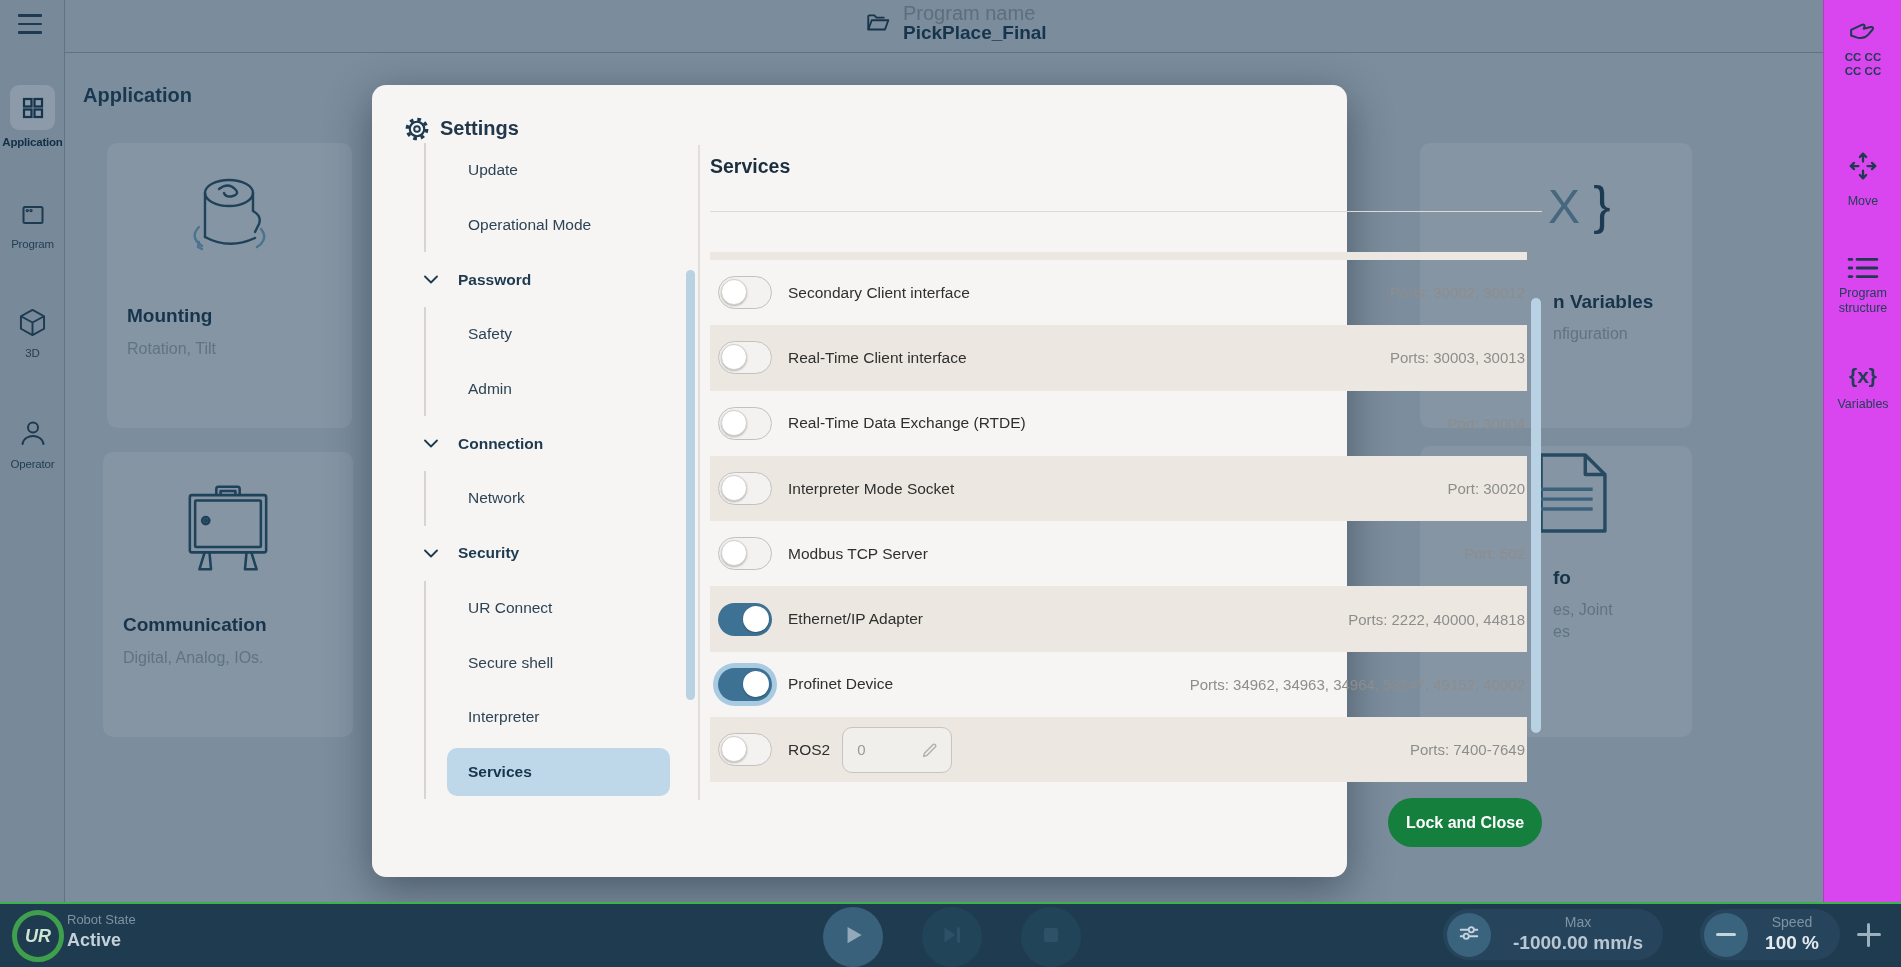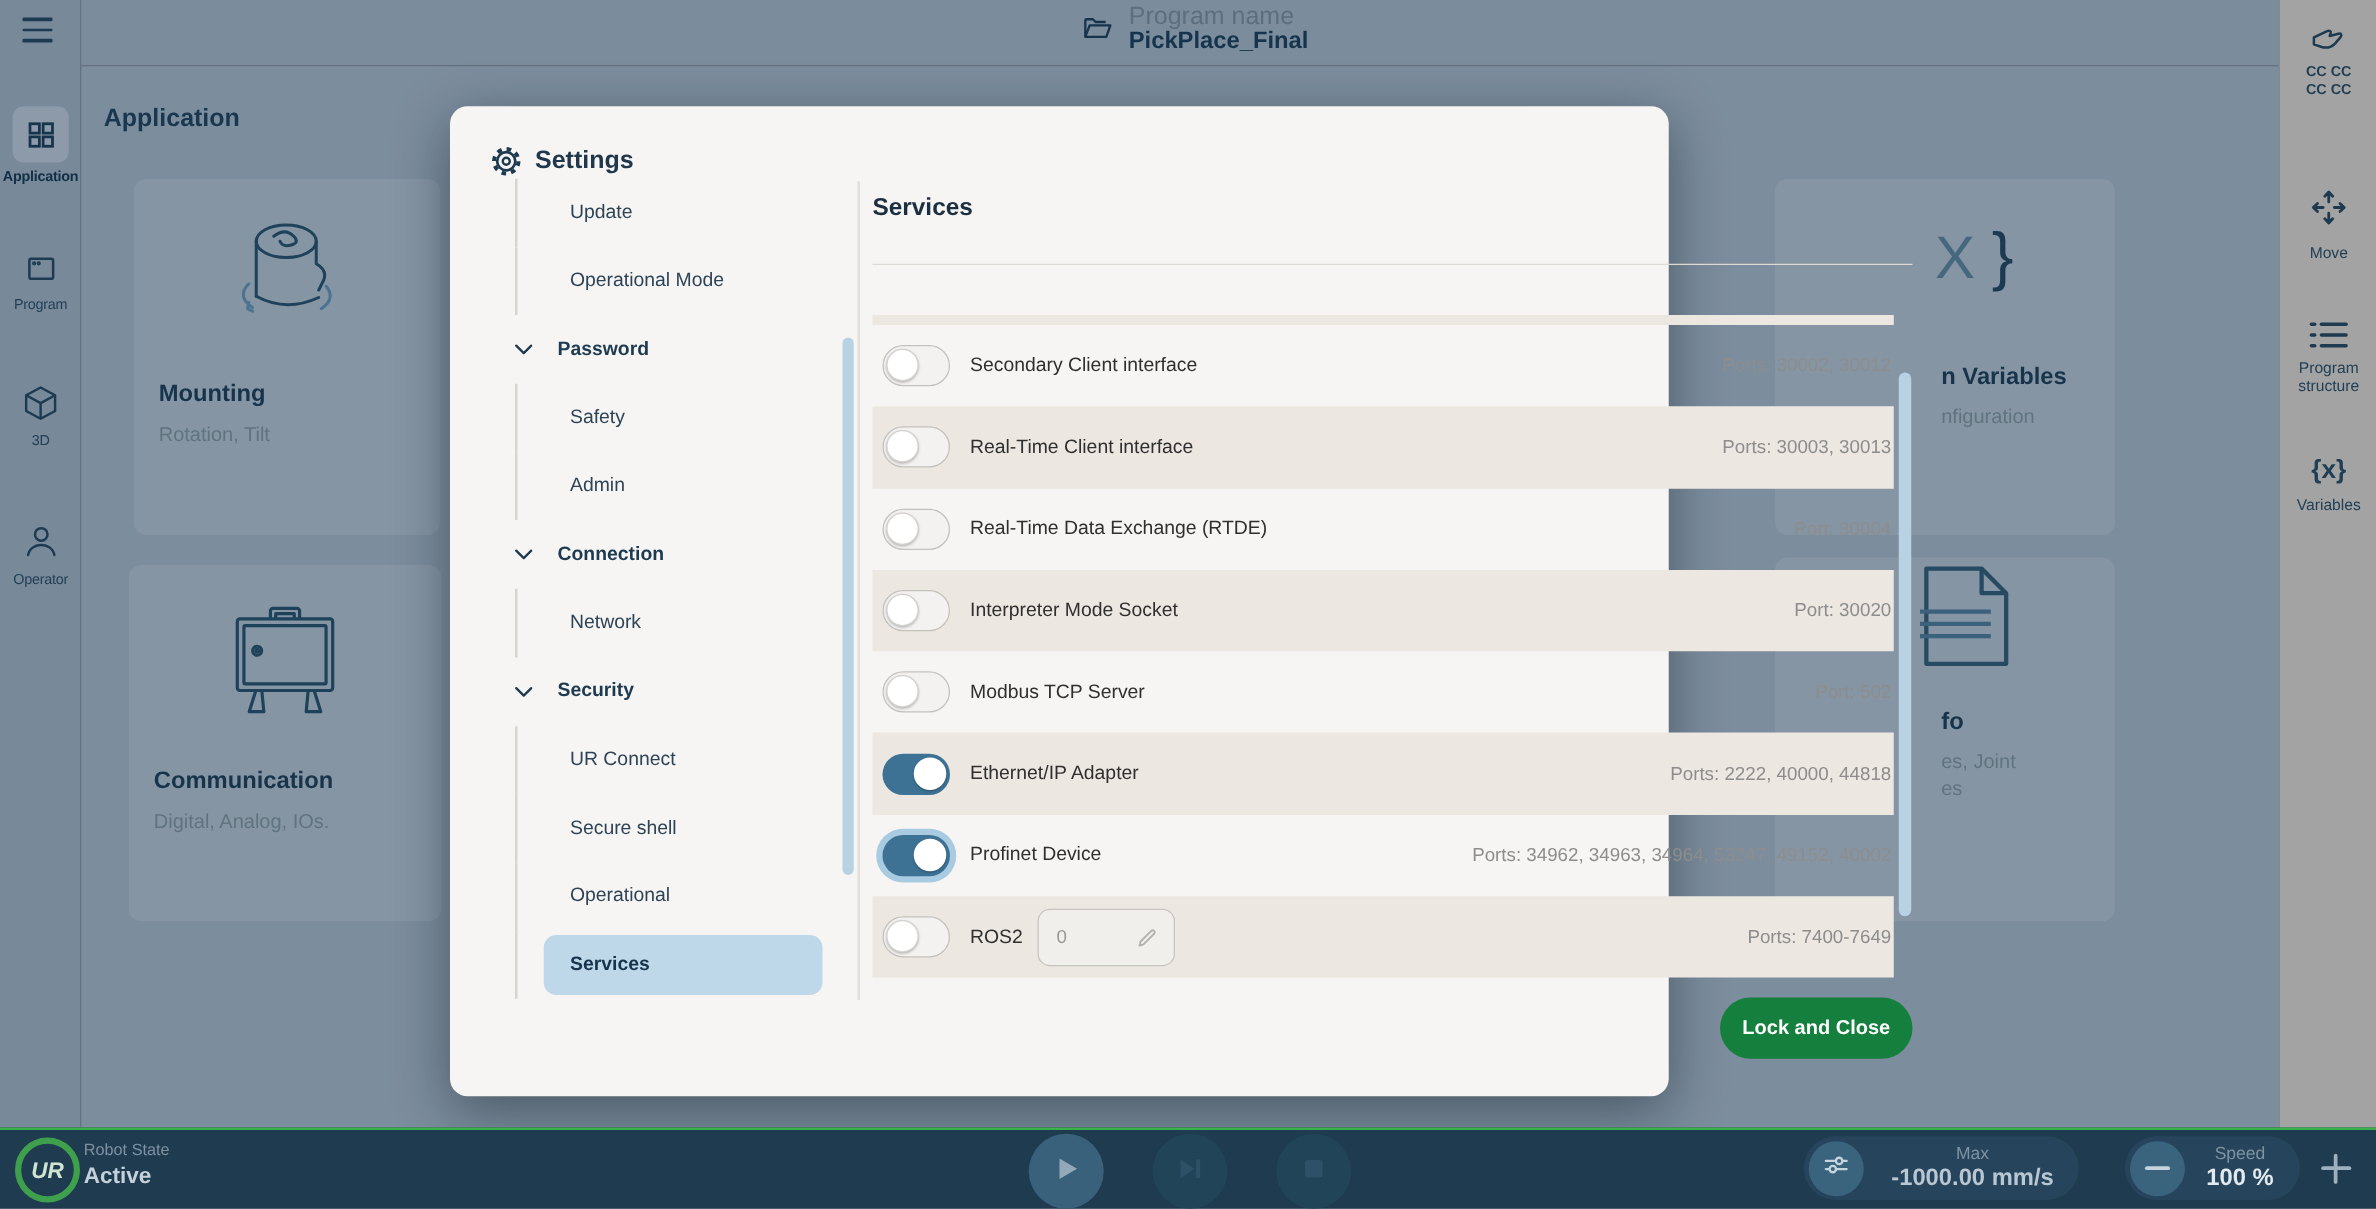--- a/index.html
+++ b/index.html
@@ -17,39 +17,39 @@
   .left-sidebar { position:absolute; left:0; top:0; width:65px; height:904px; background:#78899a; border-right:1px solid rgba(0,0,0,.16); z-index:5; }
   .hamburger { position:absolute; left:18px; top:14px; width:24px; height:20px; display:flex; flex-direction:column; justify-content:space-between; cursor:pointer; }
   .hamburger span { display:block; height:2.6px; background:#1d3a50; border-radius:1px; }
   .ls-item { position:absolute; left:0; width:65px; text-align:center; cursor:pointer; }
   .ls-icon-box { margin:0 auto; width:45px; height:45px; border-radius:9px; display:flex; align-items:center; justify-content:center; }
   .ls-item.active .ls-icon-box { background:rgba(255,255,255,.15); }
   .ls-label { display:block; margin-top:6px; font-size:11.5px; color:#223f55; letter-spacing:-.2px; }
   .ls-item.active .ls-label { font-weight:bold; color:#122f46; }
 
   
-  .right-sidebar { position:absolute; left:1823px; top:0; width:78px; height:904px; background:#a3a3a3; border-left:1px solid rgba(0,0,0,.16); z-index:5; }
+  .right-sidebar { position:absolute; left:1823px; top:0; width:78px; height:904px; background:#d946ef; border-left:1px solid rgba(0,0,0,.16); z-index:5; }
   .rs-block { position:absolute; width:78px; text-align:center; cursor:pointer; }
   .rs-label { display:block; font-size:12.5px; color:#213f55; line-height:15px; margin-top:6px; }
   .rs-caption { font-size:11.5px; color:#1e3c52; line-height:14px; font-weight:bold; }
   .rs-vars-glyph { font-size:21px; color:#203e54; font-weight:bold; }
 
   
   .bg-heading { position:absolute; left:83px; top:84px; font-size:20px; font-weight:bold; color:#19374e; z-index:1; }
   .bg-card { position:absolute; background:#8595a4; border-radius:10px; z-index:1; cursor:pointer; }
   .bg-card h3 { position:absolute; left:20px; top:162px; font-size:19px; font-weight:bold; color:#17344b; }
   .bg-card .sub { position:absolute; left:20px; top:197px; font-size:16px; color:#60747f; }
   .bg-card .illus { position:absolute; }
   .frag-title { position:absolute; font-size:19px; font-weight:bold; color:#17344b; white-space:nowrap; }
   .frag-sub { position:absolute; font-size:16px; color:#60747f; white-space:nowrap; }
   .frag-icon { position:absolute; font-size:48px; color:#46687f; white-space:nowrap; }
   .frag-icon b { color:#1c3a51; font-weight:normal; font-size:52px; }
 
   
-  .modal { position:absolute; left:360px; top:85px; width:975px; height:792px; background:#f6f5f3; border-radius:14px; box-shadow:0 12px 45px rgba(10,25,35,.45); z-index:20; }
+  .modal { position:absolute; left:372px; top:85px; width:975px; height:792px; background:#f6f5f3; border-radius:14px; box-shadow:0 12px 45px rgba(10,25,35,.45); z-index:20; }
   .modal-title { position:absolute; left:68px; top:32px; font-size:20px; font-weight:bold; color:#21374b; }
   .gear { position:absolute; left:32px; top:31px; }
 
   
   .settings-nav { position:absolute; left:46px; top:58px; width:290px; }
   .nav-item { position:relative; height:54.7px; display:flex; align-items:center; cursor:pointer; }
   .nav-item .chev { position:absolute; left:2px; width:22px; display:none; justify-content:center; }
   .nav-item.group .chev { display:flex; }
   .nav-label { margin-left:50px; font-size:15.5px; color:#2e4456; position:relative; z-index:2; }
   .nav-item.group .nav-label { margin-left:40px; font-weight:bold; color:#1d3a50; }
@@ -336,21 +336,21 @@
       <div class="nav-item child">
 
     <span class="nav-label">UR Connect</span>
   </div>
       <div class="nav-item child">
 
     <span class="nav-label">Secure shell</span>
   </div>
       <div class="nav-item child">
 
-    <span class="nav-label">Operational</span>
+    <span class="nav-label">Interpreter</span>
   </div>
       <div class="nav-item child selected">
     <span class="pill"></span>
 
     <span class="nav-label">Services</span>
   </div>
     </div>
   <div class="nav-scroll"></div>
   <div class="nav-divider"></div>
 

